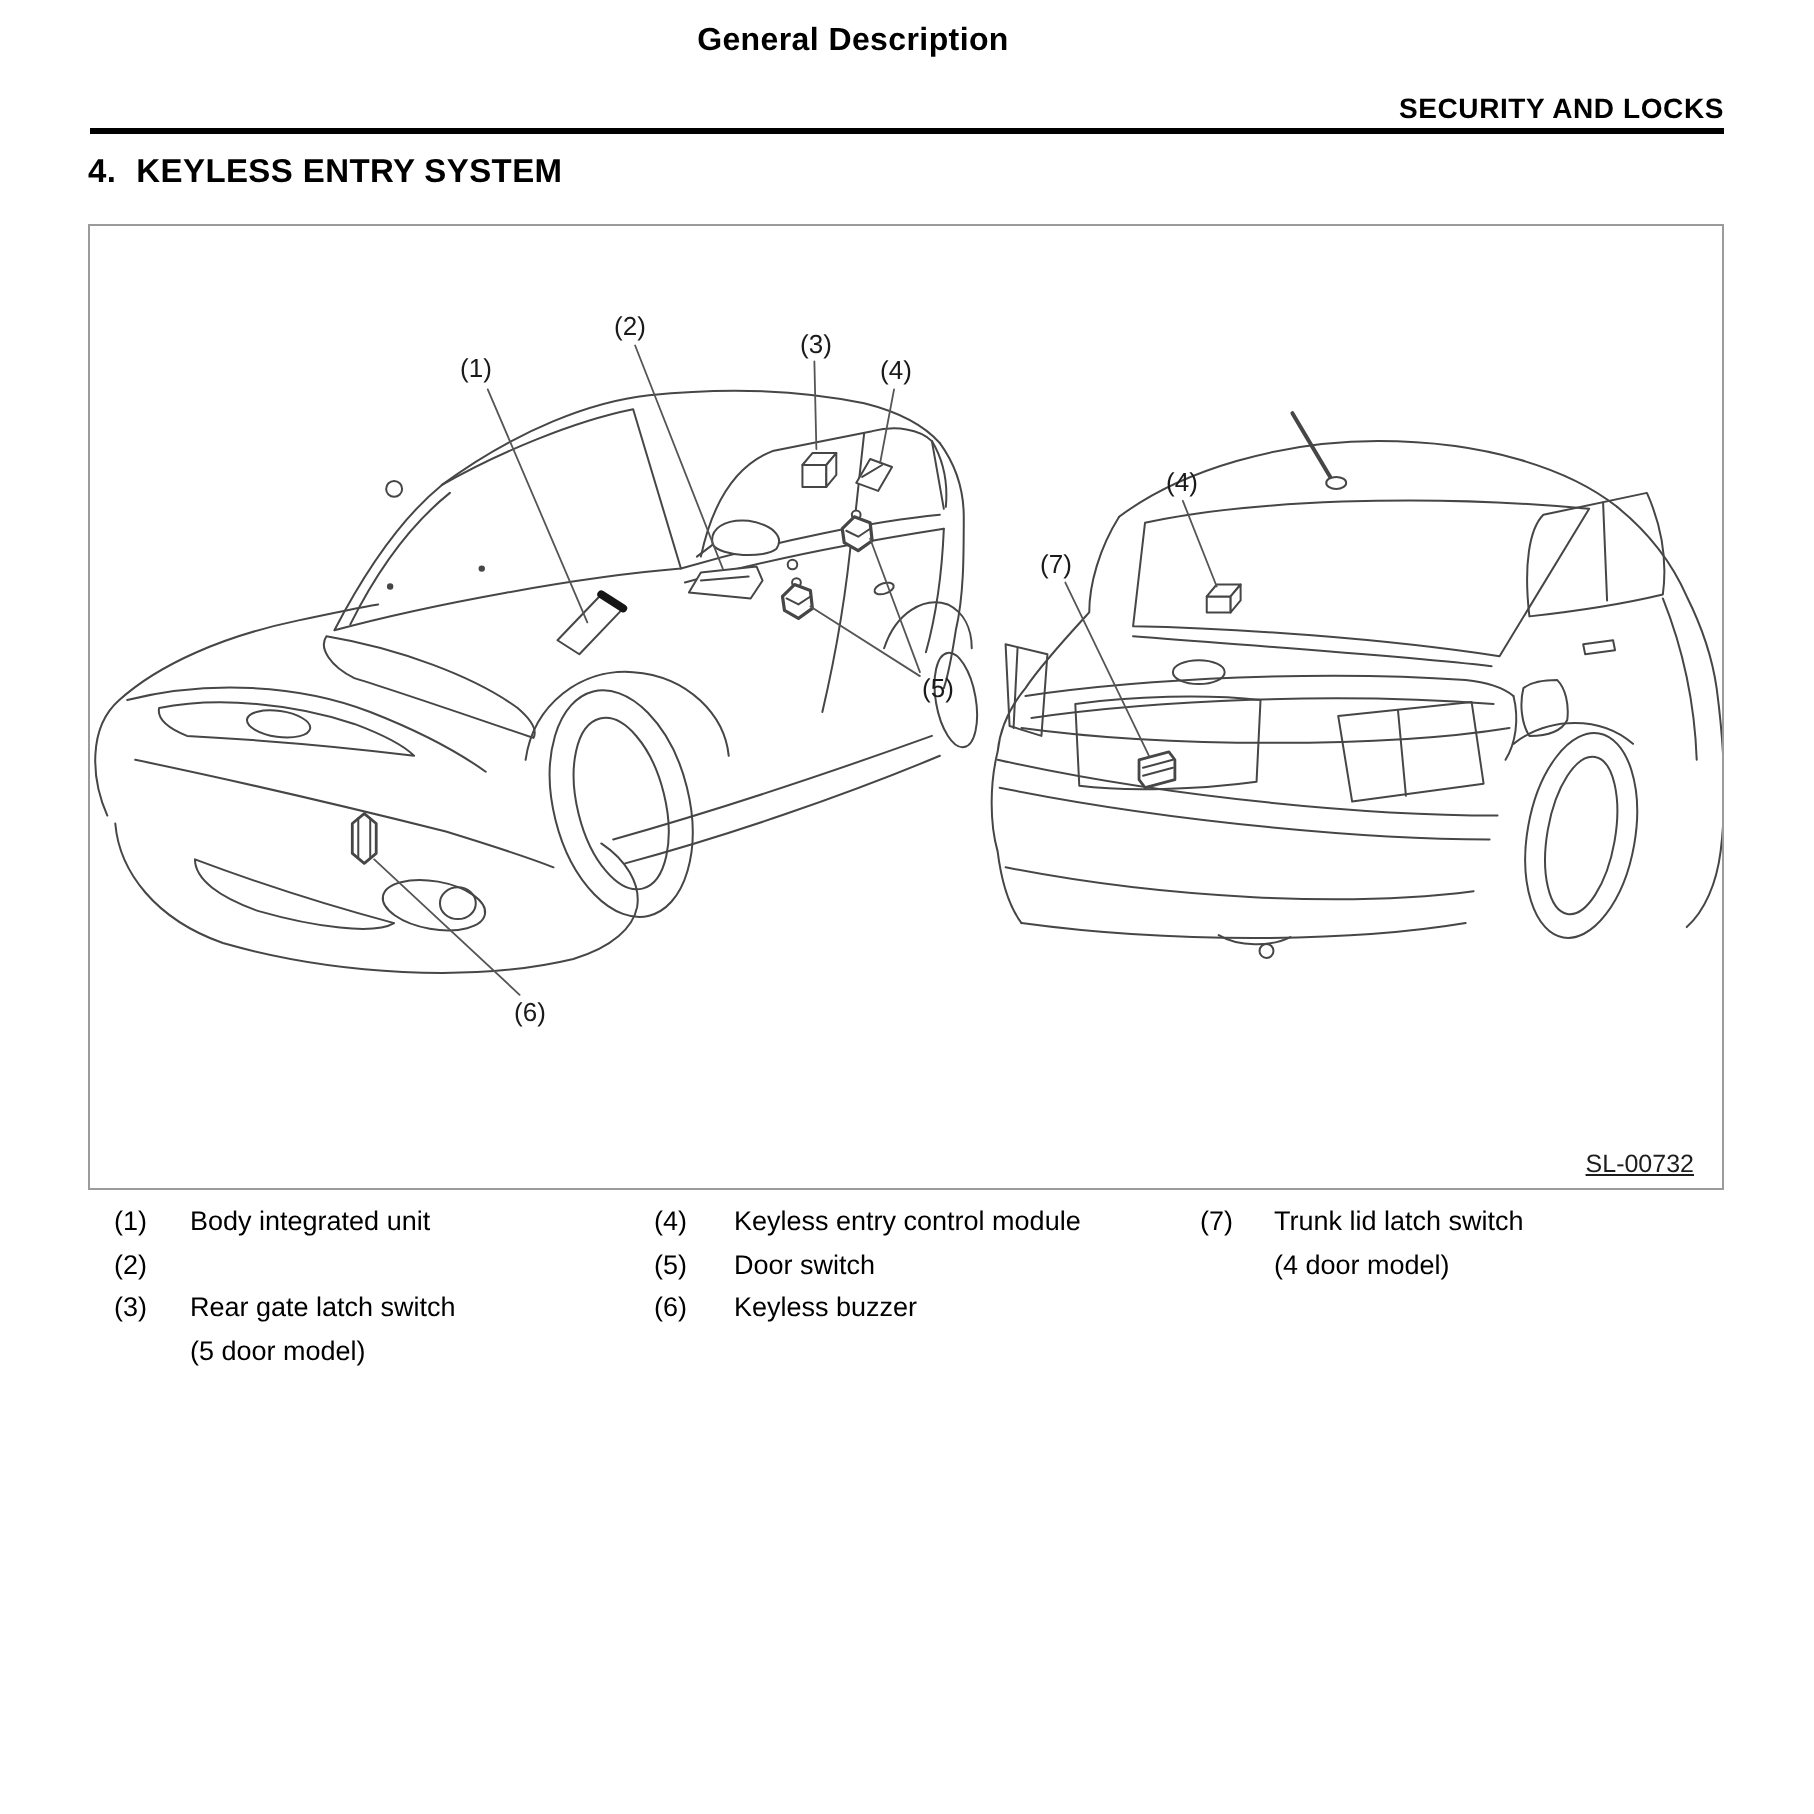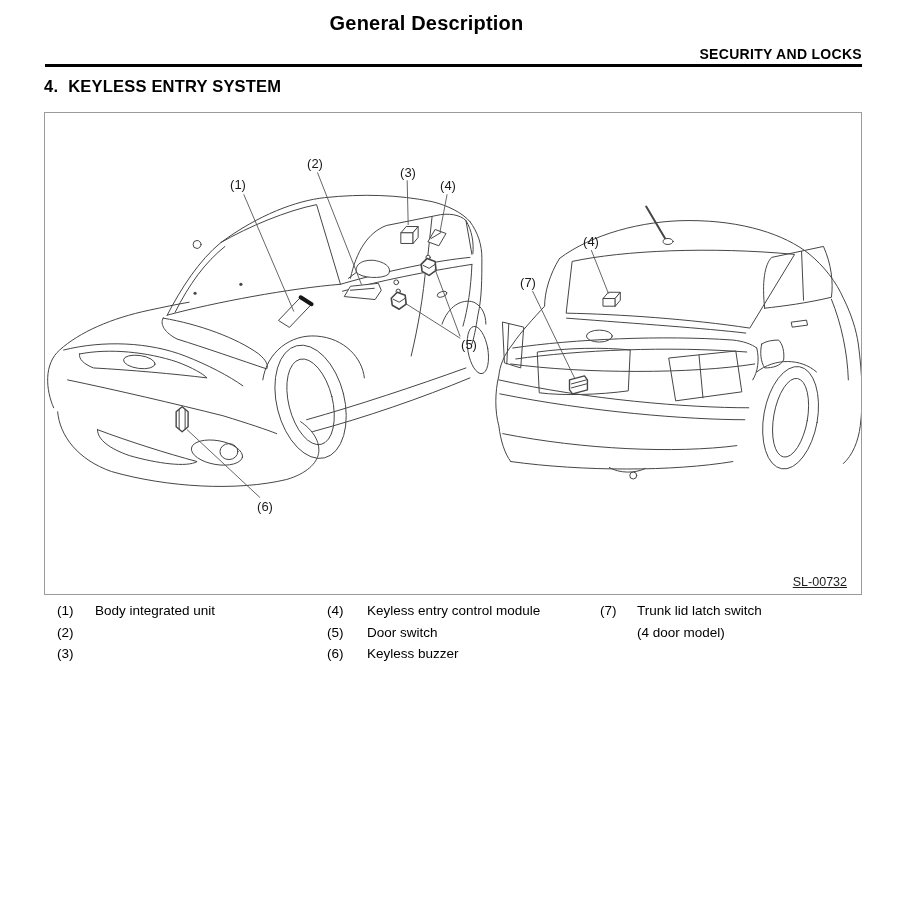--- a/index.html
+++ b/index.html
@@ -1,20 +1,20 @@
 <!DOCTYPE html>
 <html><head>
 <meta charset="utf-8">
 <style>
   html,body{margin:0;padding:0;background:#fff;}
   body{width:907px;height:907px;position:relative;font-family:"Liberation Sans",sans-serif;color:#000;overflow:hidden;}
   .page{position:absolute;inset:0;background:#fff;}
 
   .page-title{position:absolute;top:12px;left:0;width:853px;text-align:center;
-    font-size:20px;font-weight:700;letter-spacing:0.2px;}
+    font-size:16px;font-weight:700;letter-spacing:0.2px;}
   .section-label{position:absolute;top:46px;right:45px;font-size:14px;font-weight:700;letter-spacing:0.3px;}
   .rule{position:absolute;top:64px;left:45px;width:817px;height:3px;background:#000;}
   .section-heading{position:absolute;top:77px;left:44px;font-size:16.5px;font-weight:700;letter-spacing:0.2px;}
   .section-heading .hnum{margin-right:10px;}
 
   .figure-box{position:absolute;left:44px;top:112px;width:818px;height:483px;
     border:1px solid #9b9b9b;background:#fff;box-sizing:border-box;}
   .figure-svg{position:absolute;left:0;top:0;width:100%;height:100%;}
   .callout{position:absolute;transform:translate(-50%,-50%);font-size:13px;color:#1a1a1a;white-space:nowrap;}
   .figure-ref{position:absolute;right:14px;bottom:5px;font-size:12.5px;color:#1d1d1d;text-decoration:underline;}
@@ -222,20 +222,24 @@
         <span class="legend-num">(1)</span>
         <span class="legend-text">
             <span class="legend-line">Body integrated unit</span>
           </span>
       </div>
       <div class="legend-item">
         <span class="legend-num">(2)</span>
       </div>
       <div class="legend-item">
         <span class="legend-num">(3)</span>
+        <span class="legend-text">
+          <span class="legend-line">Rear gate latch switch</span>
+          <span class="legend-line">(5 door model)</span>
+        </span>
       </div>
     </div>
 
     <div class="legend-col legend-col-2">
       <div class="legend-item">
         <span class="legend-num">(4)</span>
         <span class="legend-text">
             <span class="legend-line">Keyless entry control module</span>
           </span>
       </div>

